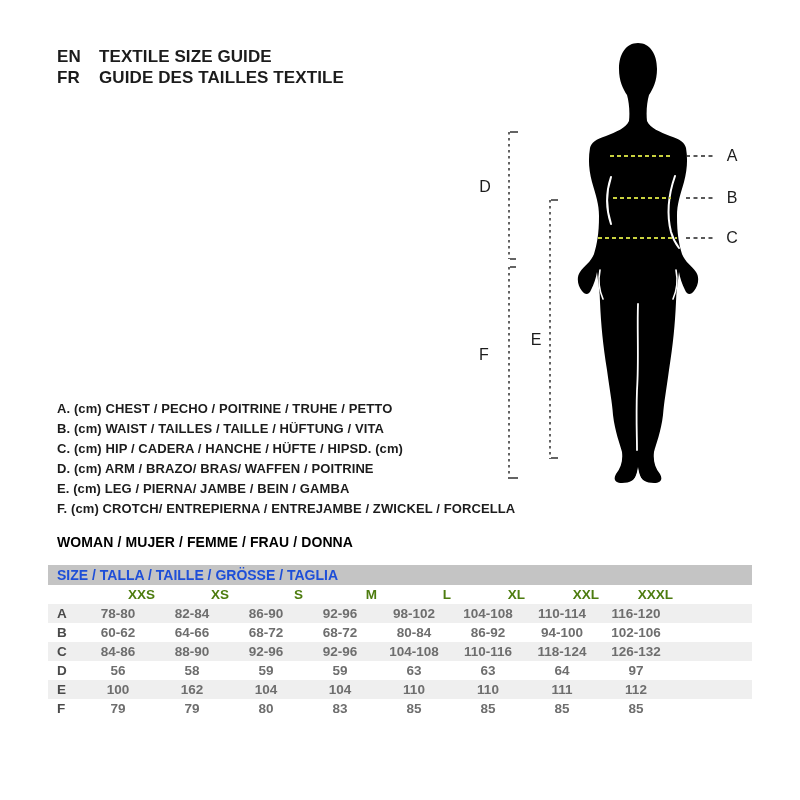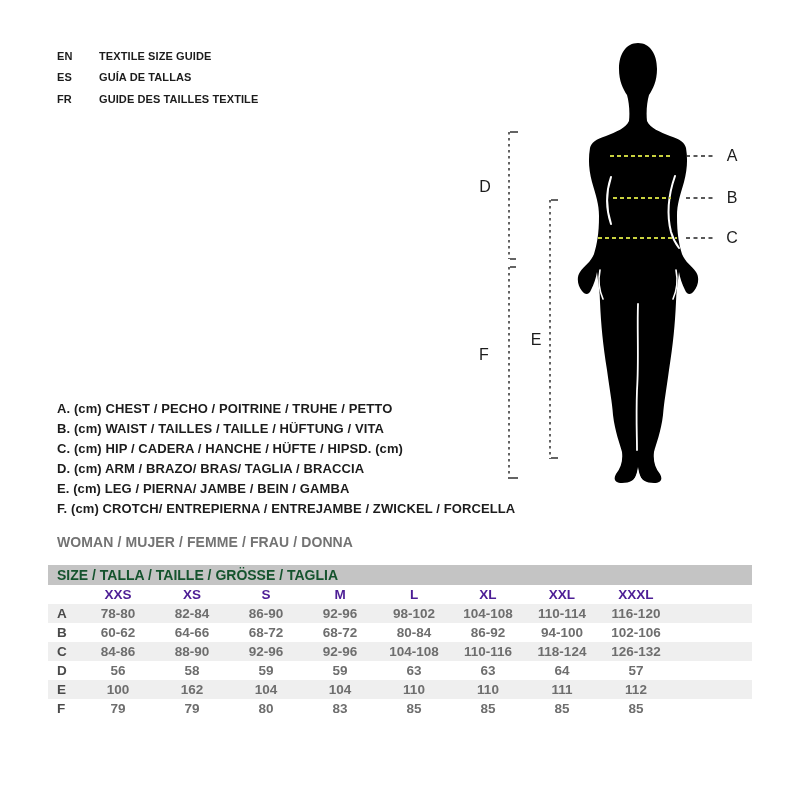--- a/index.html
+++ b/index.html
@@ -10,55 +10,54 @@
     --dash-yellow:#c9d23f;
     --ink:#222222;
     --silhouette:#000000;
   }
   html,body{margin:0;padding:0;background:#ffffff;}
   .page{
     position:relative;width:800px;height:800px;background:#ffffff;overflow:hidden;
     font-family:"Liberation Sans",sans-serif;color:#1c1c1c;
   }
   
-  .titles{position:absolute;left:57px;top:46px;font-size:11px;line-height:21.4px;font-weight:600;letter-spacing:.1px;color:#1c1c1c;}
+  .titles{position:absolute;left:57px;top:46px;font-size:17px;line-height:21.4px;font-weight:600;letter-spacing:.1px;color:#1c1c1c;}
   .lang-row{white-space:nowrap;}
   .lang-code{display:inline-block;width:42px;}
   
   .figure-area{position:absolute;left:470px;top:20px;width:330px;height:490px;}
   .figure-area svg{display:block;width:330px;height:490px;}
   .silhouette{fill:var(--silhouette);}
   .dash-yellow{stroke:var(--dash-yellow);stroke-width:2.1;stroke-dasharray:4 3;fill:none;}
   .dash-black{stroke:var(--ink);stroke-width:1.7;stroke-dasharray:4 3.5;fill:none;}
   .dash-vert{stroke:var(--ink);stroke-width:1.4;stroke-dasharray:2.5 3.5;fill:none;}
   .tick{stroke:var(--ink);stroke-width:1.4;fill:none;}
   .white-gap{stroke:#ffffff;fill:none;stroke-linecap:round;}
   .fig-label{font-family:"Liberation Sans",sans-serif;font-size:16px;fill:#1c1c1c;text-anchor:middle;}
   
   .legend{position:absolute;left:57px;top:399px;font-size:13px;line-height:20px;font-weight:600;letter-spacing:.1px;color:#1c1c1c;}
   
-  .gender-title{position:absolute;left:57px;top:534px;font-size:14px;font-weight:600;letter-spacing:.1px;color:#737373;}
+  .gender-title{position:absolute;left:57px;top:534px;font-size:14px;font-weight:600;letter-spacing:.1px;color:#000000;}
   
   .table-wrap{position:absolute;left:48px;top:565px;width:704px;}
   table{border-collapse:collapse;table-layout:fixed;width:704px;font-size:13.5px;font-weight:600;}
   td{padding:0;height:19px;text-align:center;vertical-align:middle;overflow:hidden;white-space:nowrap;}
-  .bar-row td{background:var(--bar-bg);height:20px;text-align:left;padding-left:9px;color:#14532d;font-size:14px;}
-  .size-head td{color:#4c1d95;}
+  .bar-row td{background:var(--bar-bg);height:20px;text-align:left;padding-left:9px;color:#1d4ed8;font-size:14px;}
+  .size-head td{color:#4d7c0f;text-align:right;}
   tbody tr.shaded td{background:var(--row-shade);}
   td.row-letter{text-align:left;padding-left:9px;color:var(--letter-color);}
   td.val{color:var(--val-color);}
 </style>
 </head>
 <body>
 
 <div class="page">
 
   <div class="titles">
       <div class="lang-row"><span class="lang-code">EN</span><span class="lang-label">TEXTILE SIZE GUIDE</span></div>
-      <div class="lang-row"><span class="lang-code">ES</span><span class="lang-label">GUÍA DE TALLAS</span></div>
       <div class="lang-row"><span class="lang-code">FR</span><span class="lang-label">GUIDE DES TAILLES TEXTILE</span></div>
     </div>
 
   <div class="figure-area">
     <svg viewBox="0 0 330 490" xmlns="http://www.w3.org/2000/svg">
 
       <path class="silhouette" d="
         M168,23
         C180,23 187,34 187,49 C187,61 183,69 179,75 C177,82 176,92 177,101
         C180,108 190,112 200,116 C210,119 215,123 216,128
@@ -109,21 +108,21 @@
       <path class="tick" d="M81,180 H88"></path>
       <path class="tick" d="M81,438 H88"></path>
       <text class="fig-label" x="66" y="325">E</text>
     </svg>
   </div>
 
   <div class="legend">
       <div class="legend-line">A. (cm) CHEST / PECHO / POITRINE / TRUHE / PETTO</div>
       <div class="legend-line">B. (cm) WAIST / TAILLES / TAILLE / HÜFTUNG / VITA</div>
       <div class="legend-line">C. (cm) HIP / CADERA / HANCHE / HÜFTE / HIPSD. (cm)</div>
-      <div class="legend-line">D. (cm) ARM / BRAZO/ BRAS/ TAGLIA / BRACCIA</div>
+      <div class="legend-line">D. (cm) ARM / BRAZO/ BRAS/ WAFFEN / POITRINE</div>
       <div class="legend-line">E. (cm) LEG / PIERNA/ JAMBE / BEIN / GAMBA</div>
       <div class="legend-line">F. (cm) CROTCH/ ENTREPIERNA / ENTREJAMBE / ZWICKEL / FORCELLA</div>
     </div>
 
   <div class="gender-title">WOMAN / MUJER / FEMME / FRAU / DONNA</div>
 
   <div class="table-wrap">
     <table>
       <colgroup>
         <col style="width:33px">
@@ -193,21 +192,21 @@
           </tr>
           <tr>
             <td class="row-letter">D</td>
             <td class="val">56</td>
             <td class="val">58</td>
             <td class="val">59</td>
             <td class="val">59</td>
             <td class="val">63</td>
             <td class="val">63</td>
             <td class="val">64</td>
-            <td class="val">57</td>
+            <td class="val">97</td>
             <td class="filler"></td>
           </tr>
           <tr class="shaded">
             <td class="row-letter">E</td>
             <td class="val">100</td>
             <td class="val">162</td>
             <td class="val">104</td>
             <td class="val">104</td>
             <td class="val">110</td>
             <td class="val">110</td>

